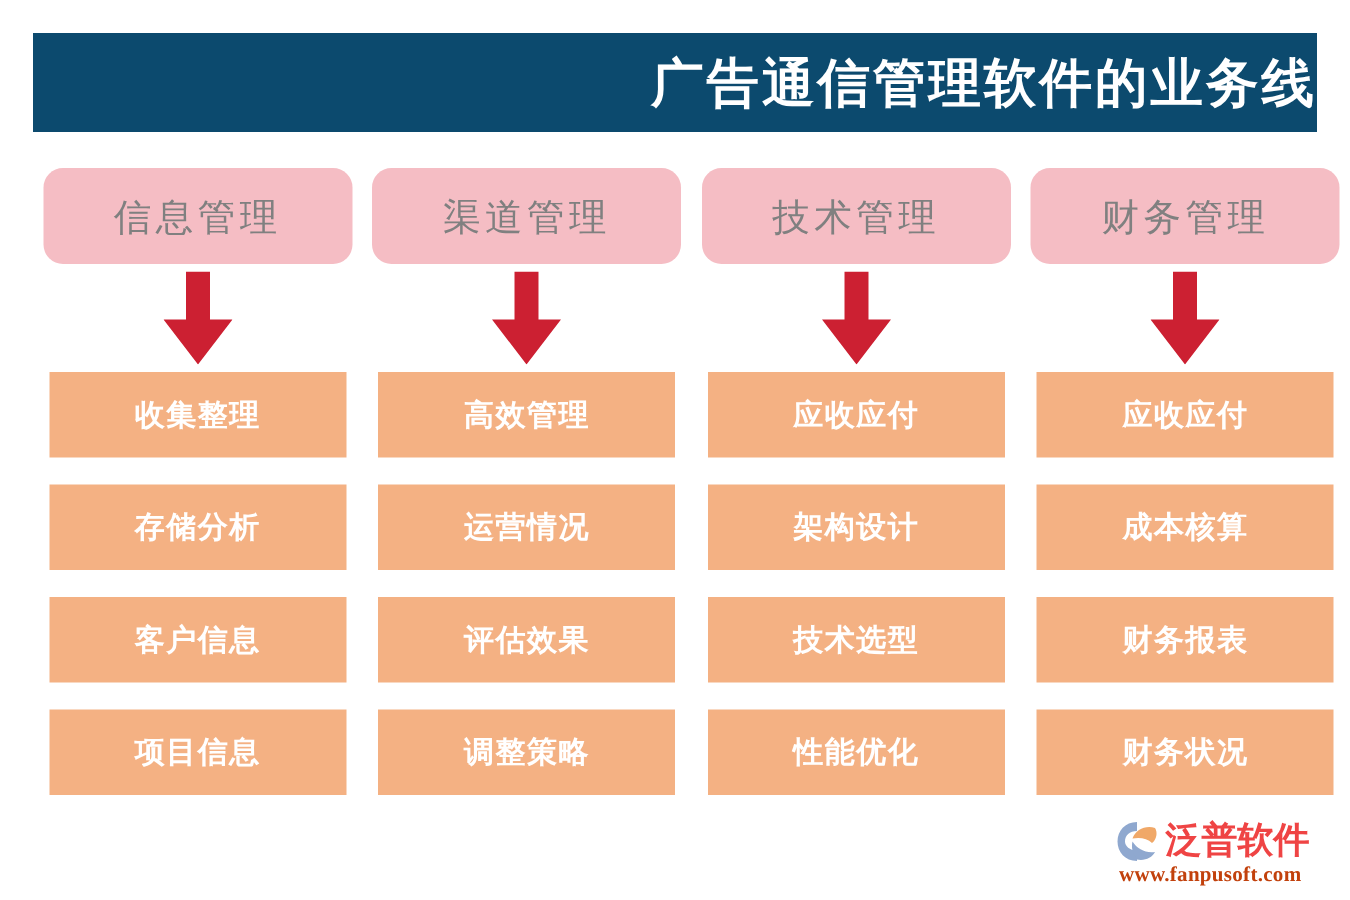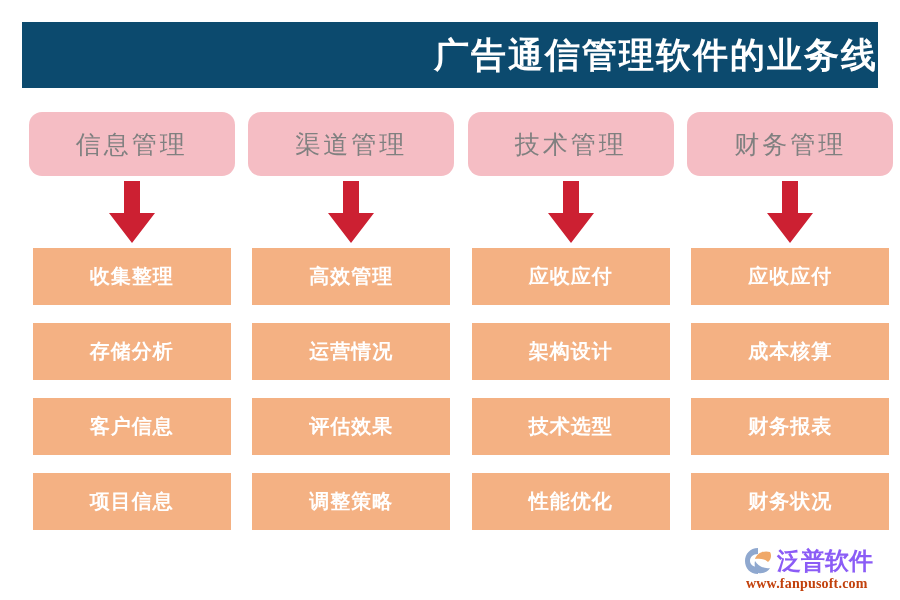--- a/index.html
+++ b/index.html
@@ -119,21 +119,21 @@
   }
   .logo-top {
     display: flex;
     align-items: center;
     gap: 3px;
   }
   .logo-mark { display: block; }
   .logo-name {
     font-size: 24px;
     font-weight: 700;
-    color: #8b5cf6;
+    color: #ef4444;
     letter-spacing: 0px;
     line-height: 1;
     font-family: "Liberation Serif", "DejaVu Serif", serif;
     white-space: nowrap;
   }
   .logo-url {
     font-size: 14px;
     font-weight: 700;
     color: #c2410c;
     letter-spacing: 0.2px;

